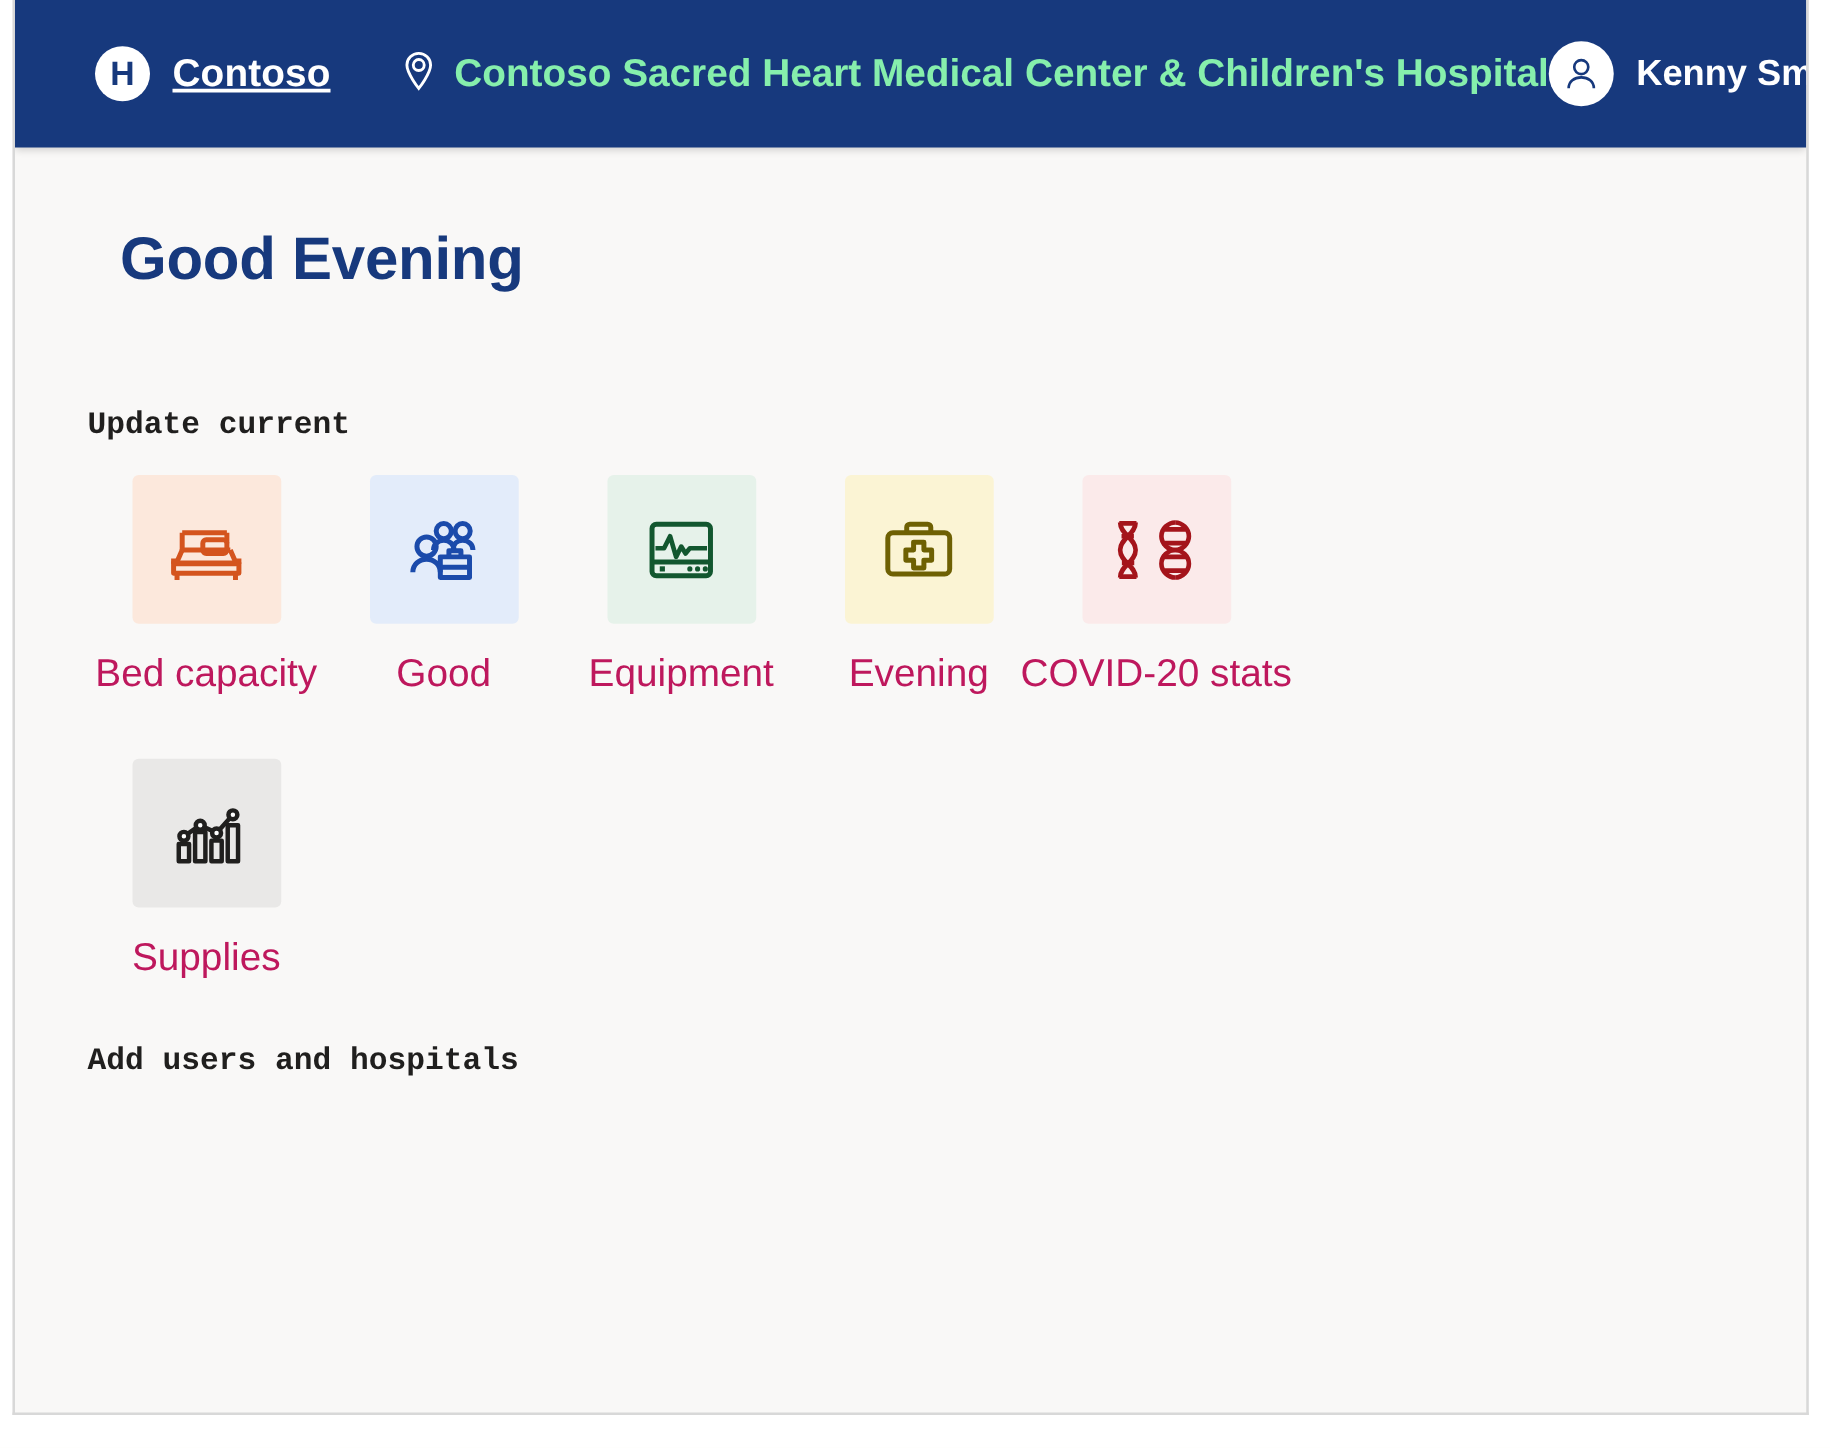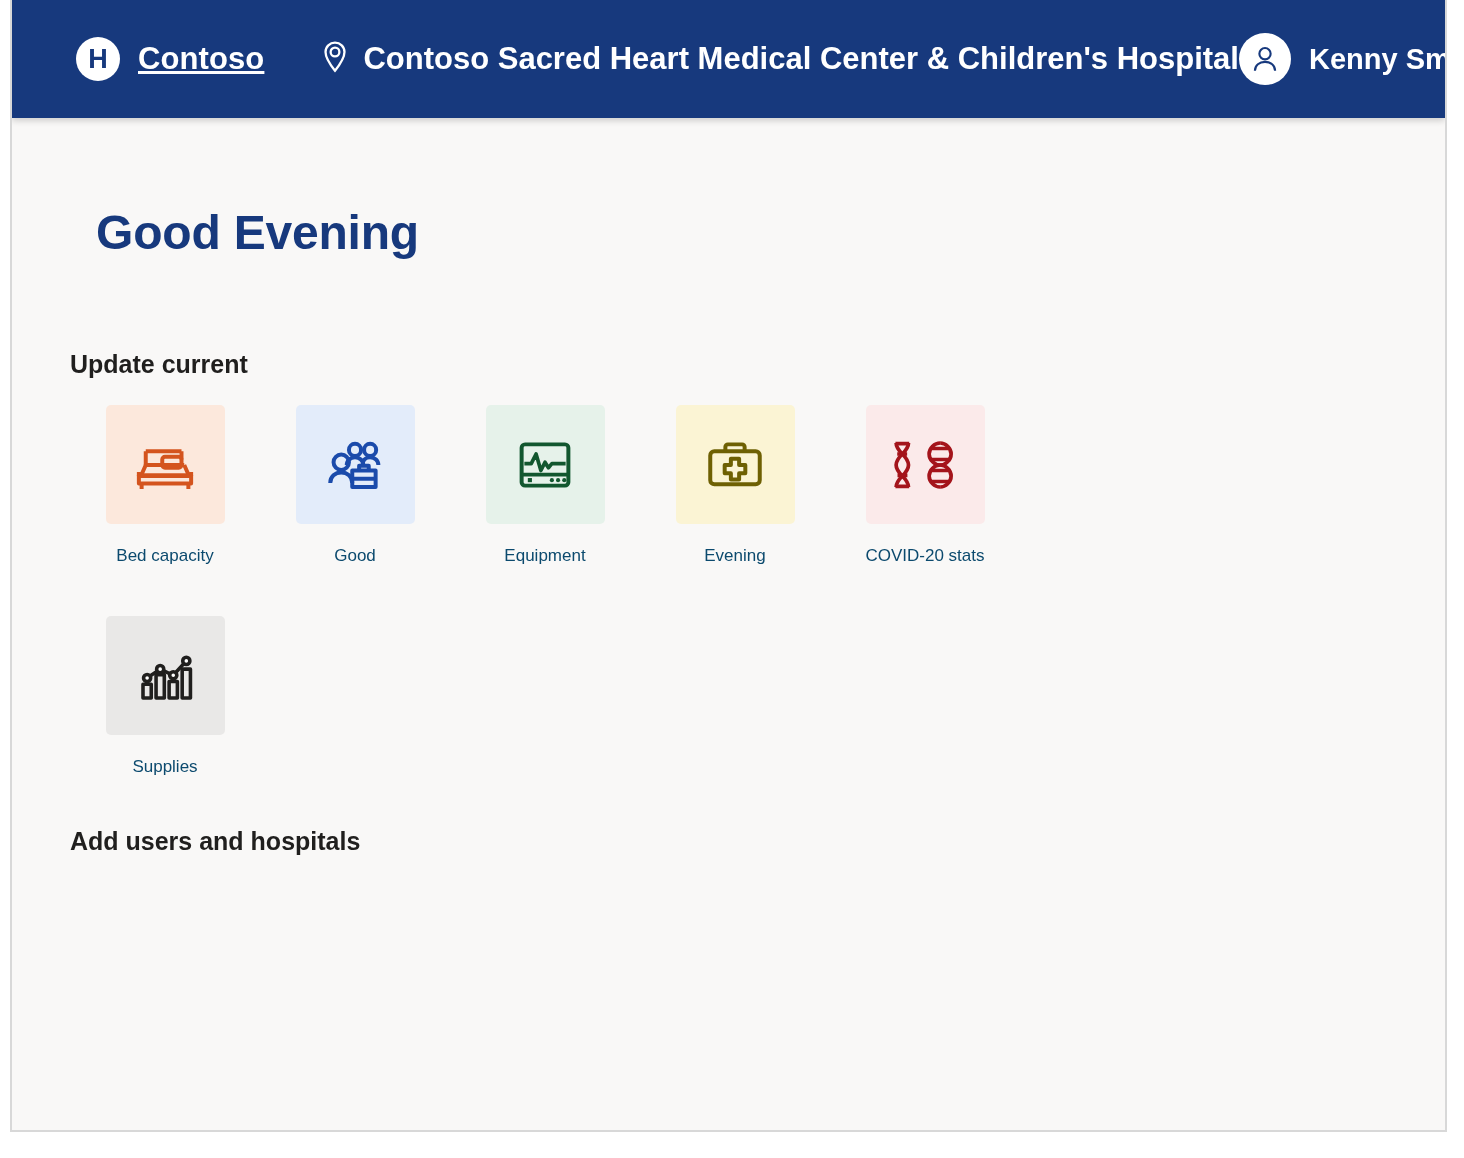--- a/index.html
+++ b/index.html
@@ -67,21 +67,21 @@
     height: 58px;
     background: rgba(255,255,255,0.55);
     margin: 0 28px;
   }
   .site {
     display: flex;
     align-items: center;
     gap: 13px;
   }
   .site-name {
-    color: #ffffff;
+    color: #86efac;
     font-size: 31px;
     font-weight: bold;
     white-space: nowrap;
   }
   .user {
     margin-left: auto;
     display: flex;
     align-items: center;
     gap: 18px;
   }
@@ -94,34 +94,35 @@
     align-items: center;
     justify-content: center;
   }
   .user-name {
     color: #ffffff;
     font-size: 29px;
     font-weight: bold;
     white-space: nowrap;
   }
   .content {
-    padding: 87px 0 0 58px;
+    padding: 62px 0 0 58px;
   }
   .greeting {
     color: #17397d;
     font-size: 48px;
     font-weight: bold;
     margin: 0 0 90px 26px;
     letter-spacing: -0.2px;
   }
   .section-title {
     font-size: 25px;
     font-weight: bold;
     color: #201f1e;
     margin: 0 0 26px 0;
+    font-family: Liberation Mono, monospace;
   }
   .tiles {
     display: flex;
     gap: 0;
     margin-bottom: 50px;
   }
   .tile {
     width: 190px;
     display: flex;
     flex-direction: column;
@@ -135,22 +136,22 @@
   .tile-icon {
     width: 119px;
     height: 119px;
     border-radius: 5px;
     display: flex;
     align-items: center;
     justify-content: center;
   }
   .tile-label {
     margin-top: 22px;
-    font-size: 17px;
-    color: #0c4a6e;
+    font-size: 31px;
+    color: #be185d;
     white-space: nowrap;
   }
   .single-tile-row {
     display: flex;
     margin-bottom: 50px;
   }
 </style>
 </head>
 <body>
 

